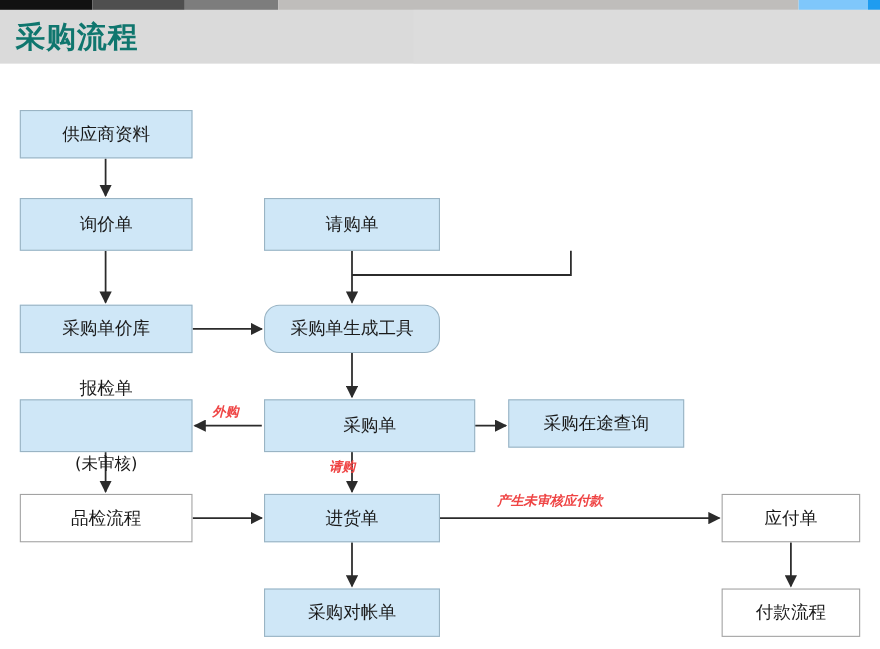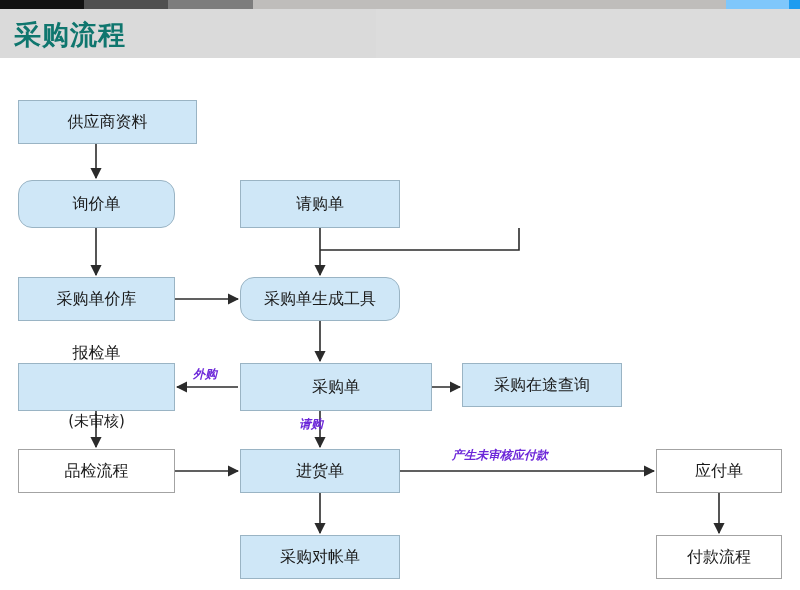--- a/index.html
+++ b/index.html
@@ -86,21 +86,21 @@
   .node.blue  { background: #cfe7f7; border-color: #9ab4c4; }
   .node.white { background: #ffffff; border-color: #a3a3a3; }
   .node .sub { font-size: 15px; }
 
   
   .edge-label {
     position: absolute;
     font-size: 12px;
     font-style: italic;
     font-weight: bold;
-    color: #6d28d9;
+    color: #ef4444;
     white-space: nowrap;
     line-height: 14px;
   }
 </style>
 </head>
 <body>
 
 <div id="top-strip">
     <div class="seg" style="width: 84px; background: rgb(17, 17, 17);"></div>
     <div class="seg" style="width: 84px; background: rgb(79, 79, 79);"></div>
@@ -146,24 +146,24 @@
 
       <path d="M 175 413 L 238 413"></path>
 
       <path d="M 400 413 L 654 413"></path>
 
       <path d="M 320 435 L 320 475"></path>
 
       <path d="M 719 435 L 719 475"></path>
     </g>
   </svg>
-<div class="node blue" style="left: 18px; top: 42px; width: 179px; height: 44px;">
+<div class="node blue" style="left: 18px; top: 42px; width: 157px; height: 44px;">
       <div>供应商资料</div>
     </div>
-    <div class="node blue" style="left: 18px; top: 122px; width: 157px; height: 48px; border-radius: 14px;">
+    <div class="node blue" style="left: 18px; top: 122px; width: 157px; height: 48px;">
       <div>询价单</div>
     </div>
     <div class="node blue" style="left: 240px; top: 122px; width: 160px; height: 48px;">
       <div>请购单</div>
     </div>
     <div class="node blue" style="left: 18px; top: 219px; width: 157px; height: 44px;">
       <div>采购单价库</div>
     </div>
     <div class="node blue" style="left: 240px; top: 219px; width: 160px; height: 44px; border-radius: 14px;">
       <div>采购单生成工具</div>

